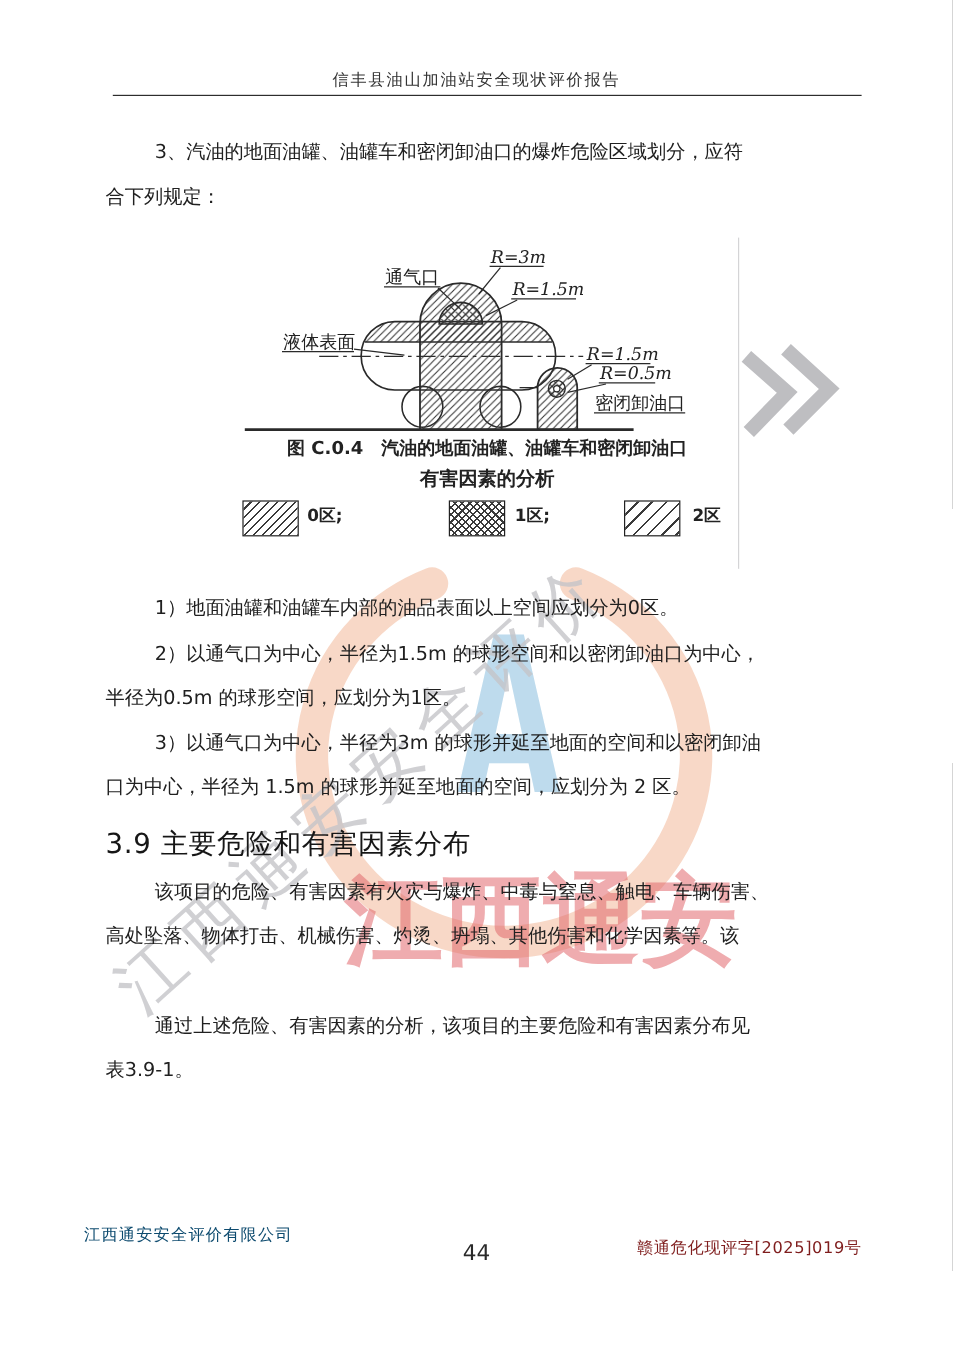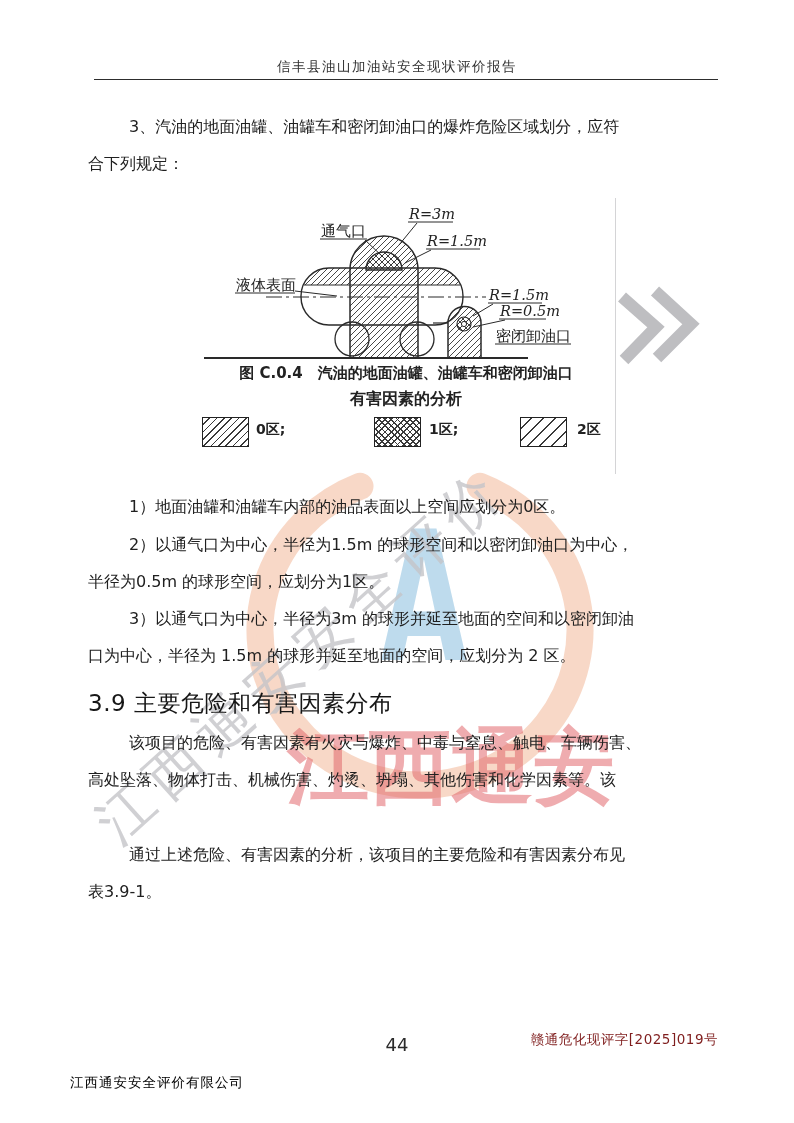--- a/index.html
+++ b/index.html
@@ -27,21 +27,21 @@
   .fig-svg{position:absolute;left:0;top:0;}
   .fig-cap1{position:absolute;left:0;top:174px;width:420px;text-align:center;font-weight:bold;font-size:15px;color:#222;white-space:nowrap;}
   .fig-cap2{position:absolute;left:0;top:199px;width:420px;text-align:center;font-weight:bold;font-size:16px;color:#222;white-space:nowrap;}
   .scanline{position:absolute;left:419px;top:8px;width:1px;height:276px;background:#d4d4d6;}
   .sw{position:absolute;top:227px;width:47px;height:30px;border:1.6px solid #222;box-sizing:border-box;background-color:#fff;}
   .sw-fine{background-image:repeating-linear-gradient(135deg,rgba(0,0,0,0) 0 4px,#3a3a3a 4px 5.2px);}
   .sw-cross{background-image:repeating-linear-gradient(135deg,rgba(0,0,0,0) 0 3.2px,#3a3a3a 3.2px 4.4px),repeating-linear-gradient(45deg,rgba(0,0,0,0) 0 3.2px,#3a3a3a 3.2px 4.4px);}
   .sw-wide{background-image:repeating-linear-gradient(135deg,rgba(0,0,0,0) 0 7px,#3a3a3a 7px 8.4px);}
   .sw-lab{position:absolute;top:231px;font-size:14px;font-weight:bold;color:#222;white-space:nowrap;}
   
-  .ft-left{position:absolute;left:70px;top:1074px;font-size:13.5px;letter-spacing:1px;color:#000000;white-space:nowrap;}
+  .ft-left{position:absolute;left:70px;top:1020px;font-size:13.5px;letter-spacing:1px;color:#0c4a6e;white-space:nowrap;}
   .ft-page{position:absolute;left:0;top:1034px;width:794px;text-align:center;font-size:18px;color:#2a2a2a;}
   .ft-right{position:absolute;right:76px;top:1031px;font-size:13.5px;letter-spacing:0.5px;color:#7f1d1d;white-space:nowrap;}
   
   .cjk-lab{font-size:15px;fill:#222;font-family:"DejaVu Sans",sans-serif;}
   .r-lab{font-size:14.5px;font-style:italic;fill:#222;font-family:"DejaVu Serif",serif;}
 </style>
 </head>
 <body>
 
 <div class="page">

